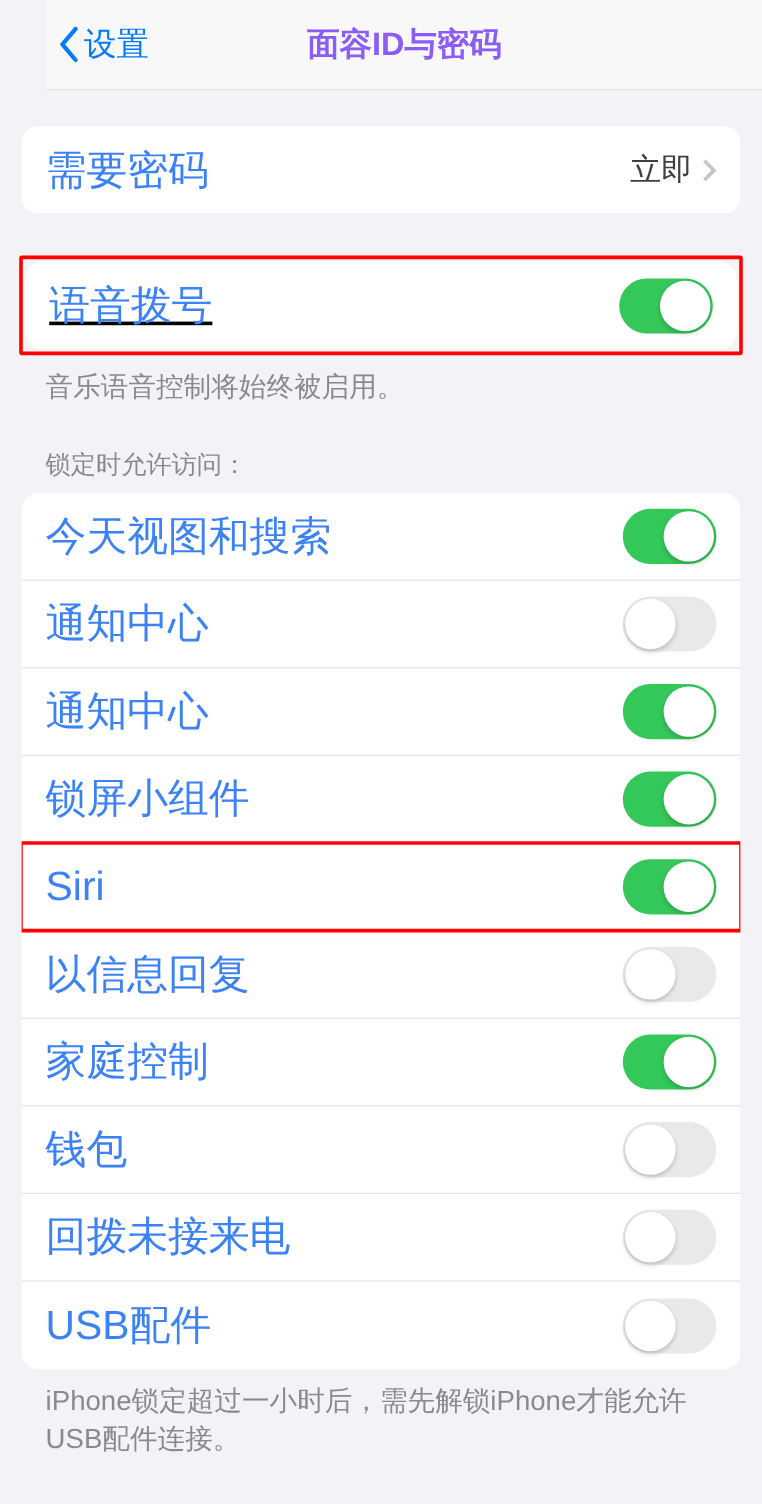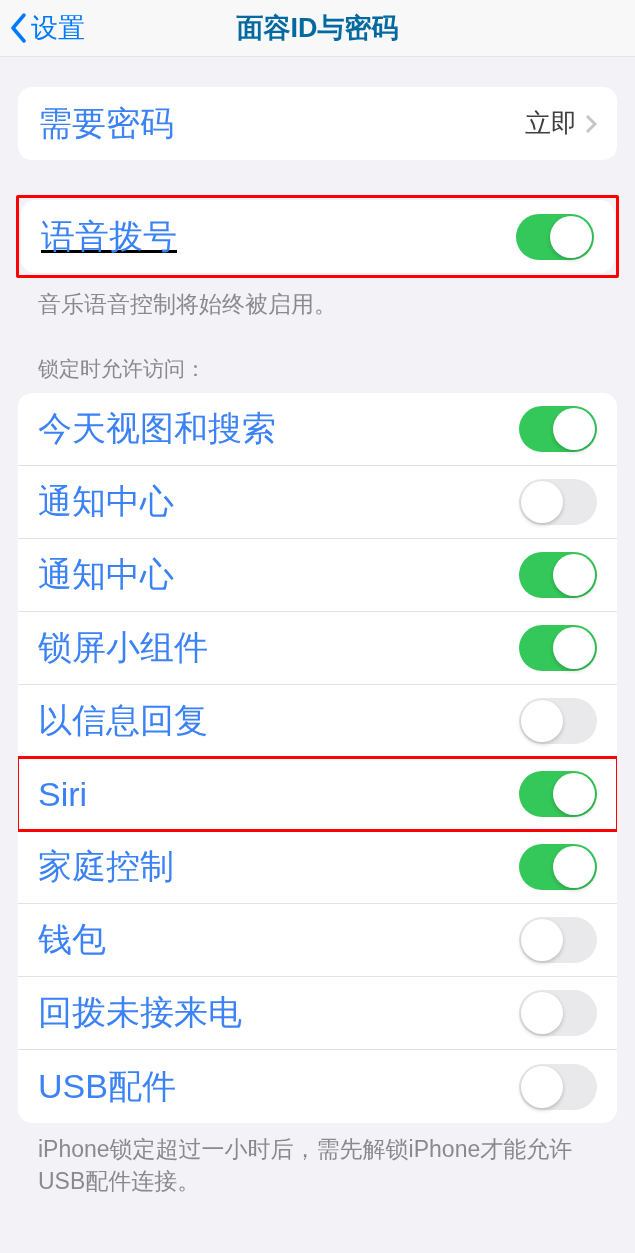--- a/index.html
+++ b/index.html
@@ -8,47 +8,48 @@
       box-sizing: border-box;
       font-family: -apple-system, "PingFang SC", "Helvetica Neue", sans-serif;
     }
     body {
       width: 635px;
       height: 1253px;
       background: #f2f2f7;
       overflow: hidden;
     }
     .header {
-      height: 57px;
+      height: 75px;
       background: #f8f8f8;
       display: flex;
       align-items: center;
       padding: 0 10px;
       position: relative;
       border-bottom: 0.5px solid rgba(0,0,0,0.08);
+      margin-left: 39px;
     }
     .back-btn {
       display: flex;
       align-items: center;
       color: #007aff;
       font-size: 27px;
       cursor: pointer;
     }
     .back-chevron {
       width: 17px;
       height: 30px;
       margin-right: 4px;
     }
     .header-title {
       position: absolute;
       left: 50%;
       transform: translateX(-50%);
       font-size: 27px;
       font-weight: 600;
-      color: #0369a1;
+      color: #8b5cf6;
     }
     .content {
       padding: 0 18px;
     }
     .section {
       margin-top: 35px;
     }
     .section.first {
       margin-top: 30px;
     }
@@ -206,34 +207,34 @@
           <div class="toggle on">
             <div class="toggle-knob"></div>
           </div>
         </div>
         <div class="cell">
           <div class="cell-label">锁屏小组件</div>
           <div class="toggle on">
             <div class="toggle-knob"></div>
           </div>
         </div>
-        <div class="cell">
-          <div class="cell-label">以信息回复</div>
-          <div class="toggle off">
-            <div class="toggle-knob"></div>
-          </div>
-        </div>
         <div class="cell siri-wrap">
           <div class="cell-label">Siri</div>
           <div class="toggle on">
             <div class="toggle-knob"></div>
           </div>
           <div class="highlight-box highlight-siri"></div>
         </div>
         <div class="cell">
+          <div class="cell-label">以信息回复</div>
+          <div class="toggle off">
+            <div class="toggle-knob"></div>
+          </div>
+        </div>
+        <div class="cell">
           <div class="cell-label">家庭控制</div>
           <div class="toggle on">
             <div class="toggle-knob"></div>
           </div>
         </div>
         <div class="cell">
           <div class="cell-label">钱包</div>
           <div class="toggle off">
             <div class="toggle-knob"></div>
           </div>

